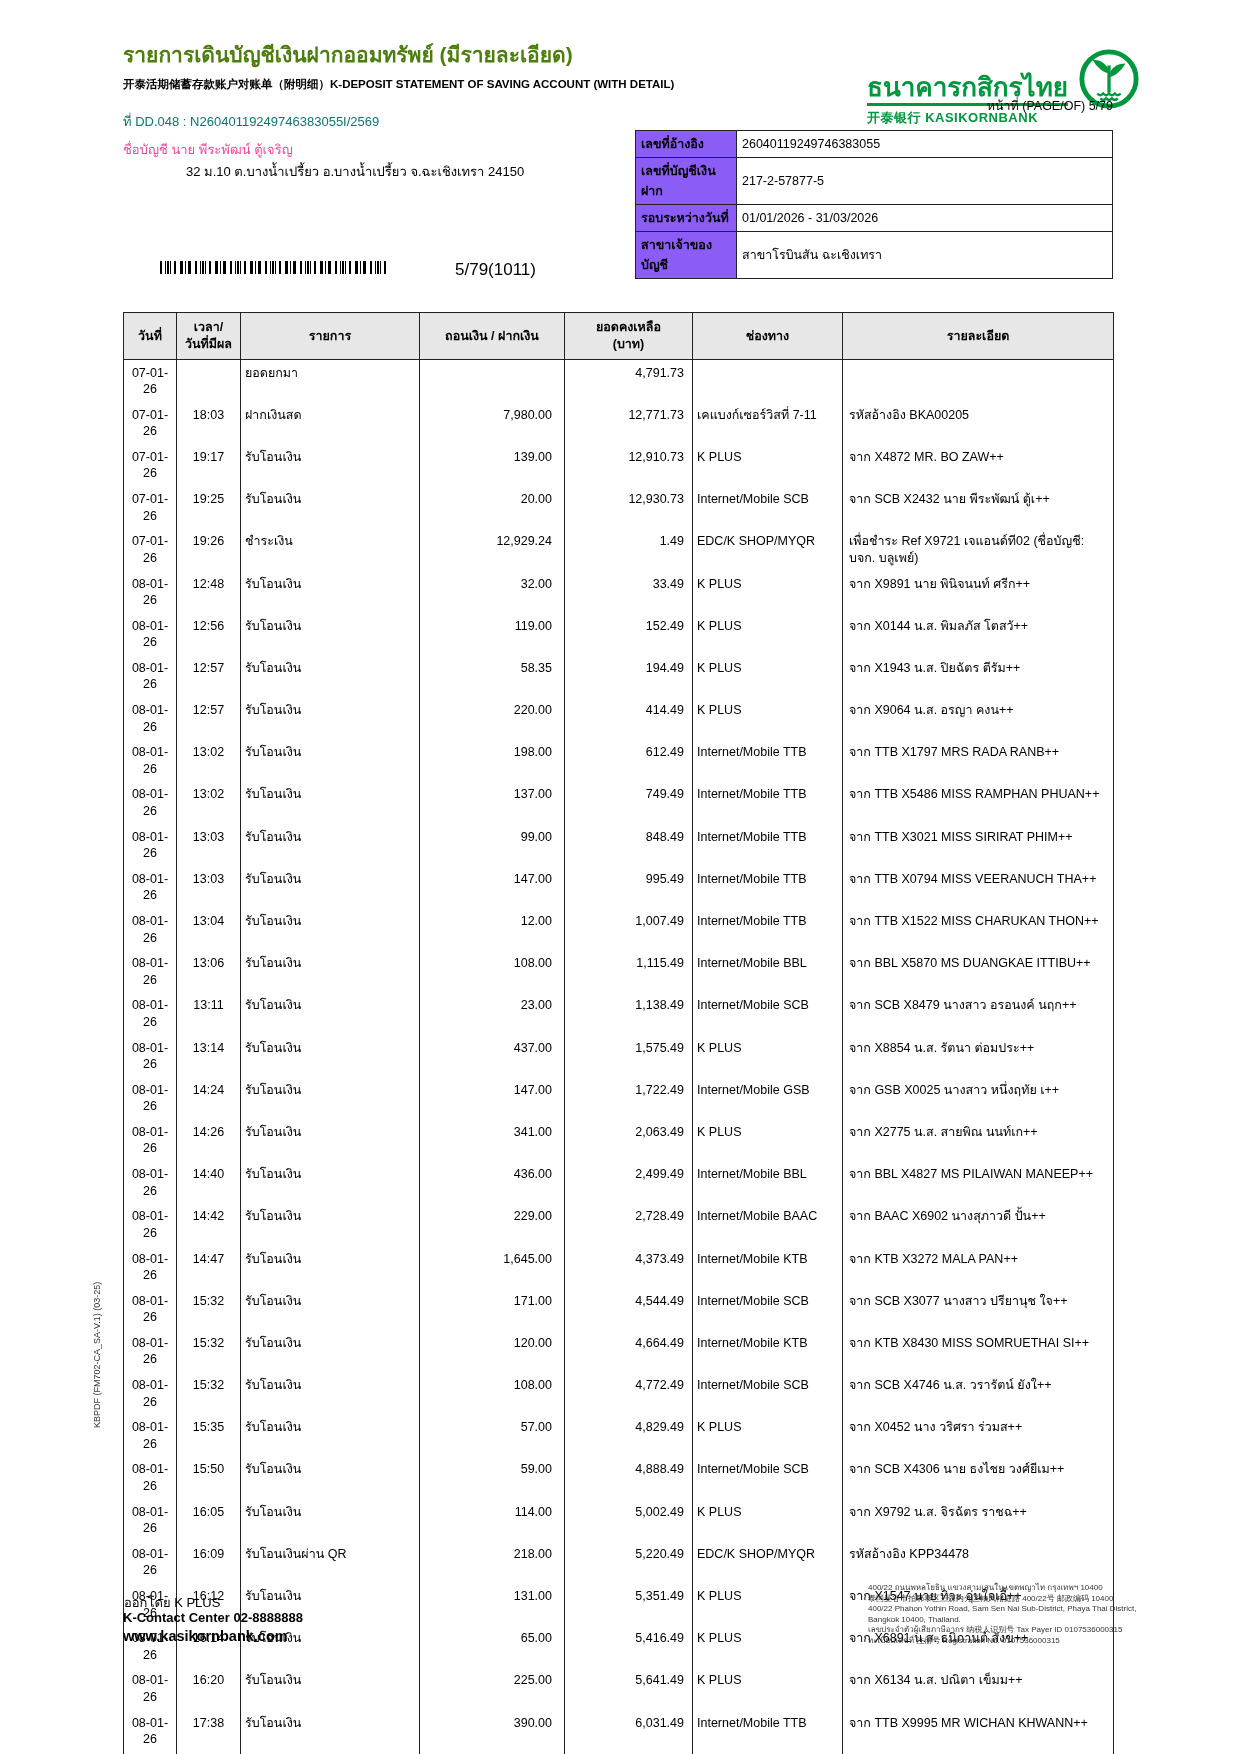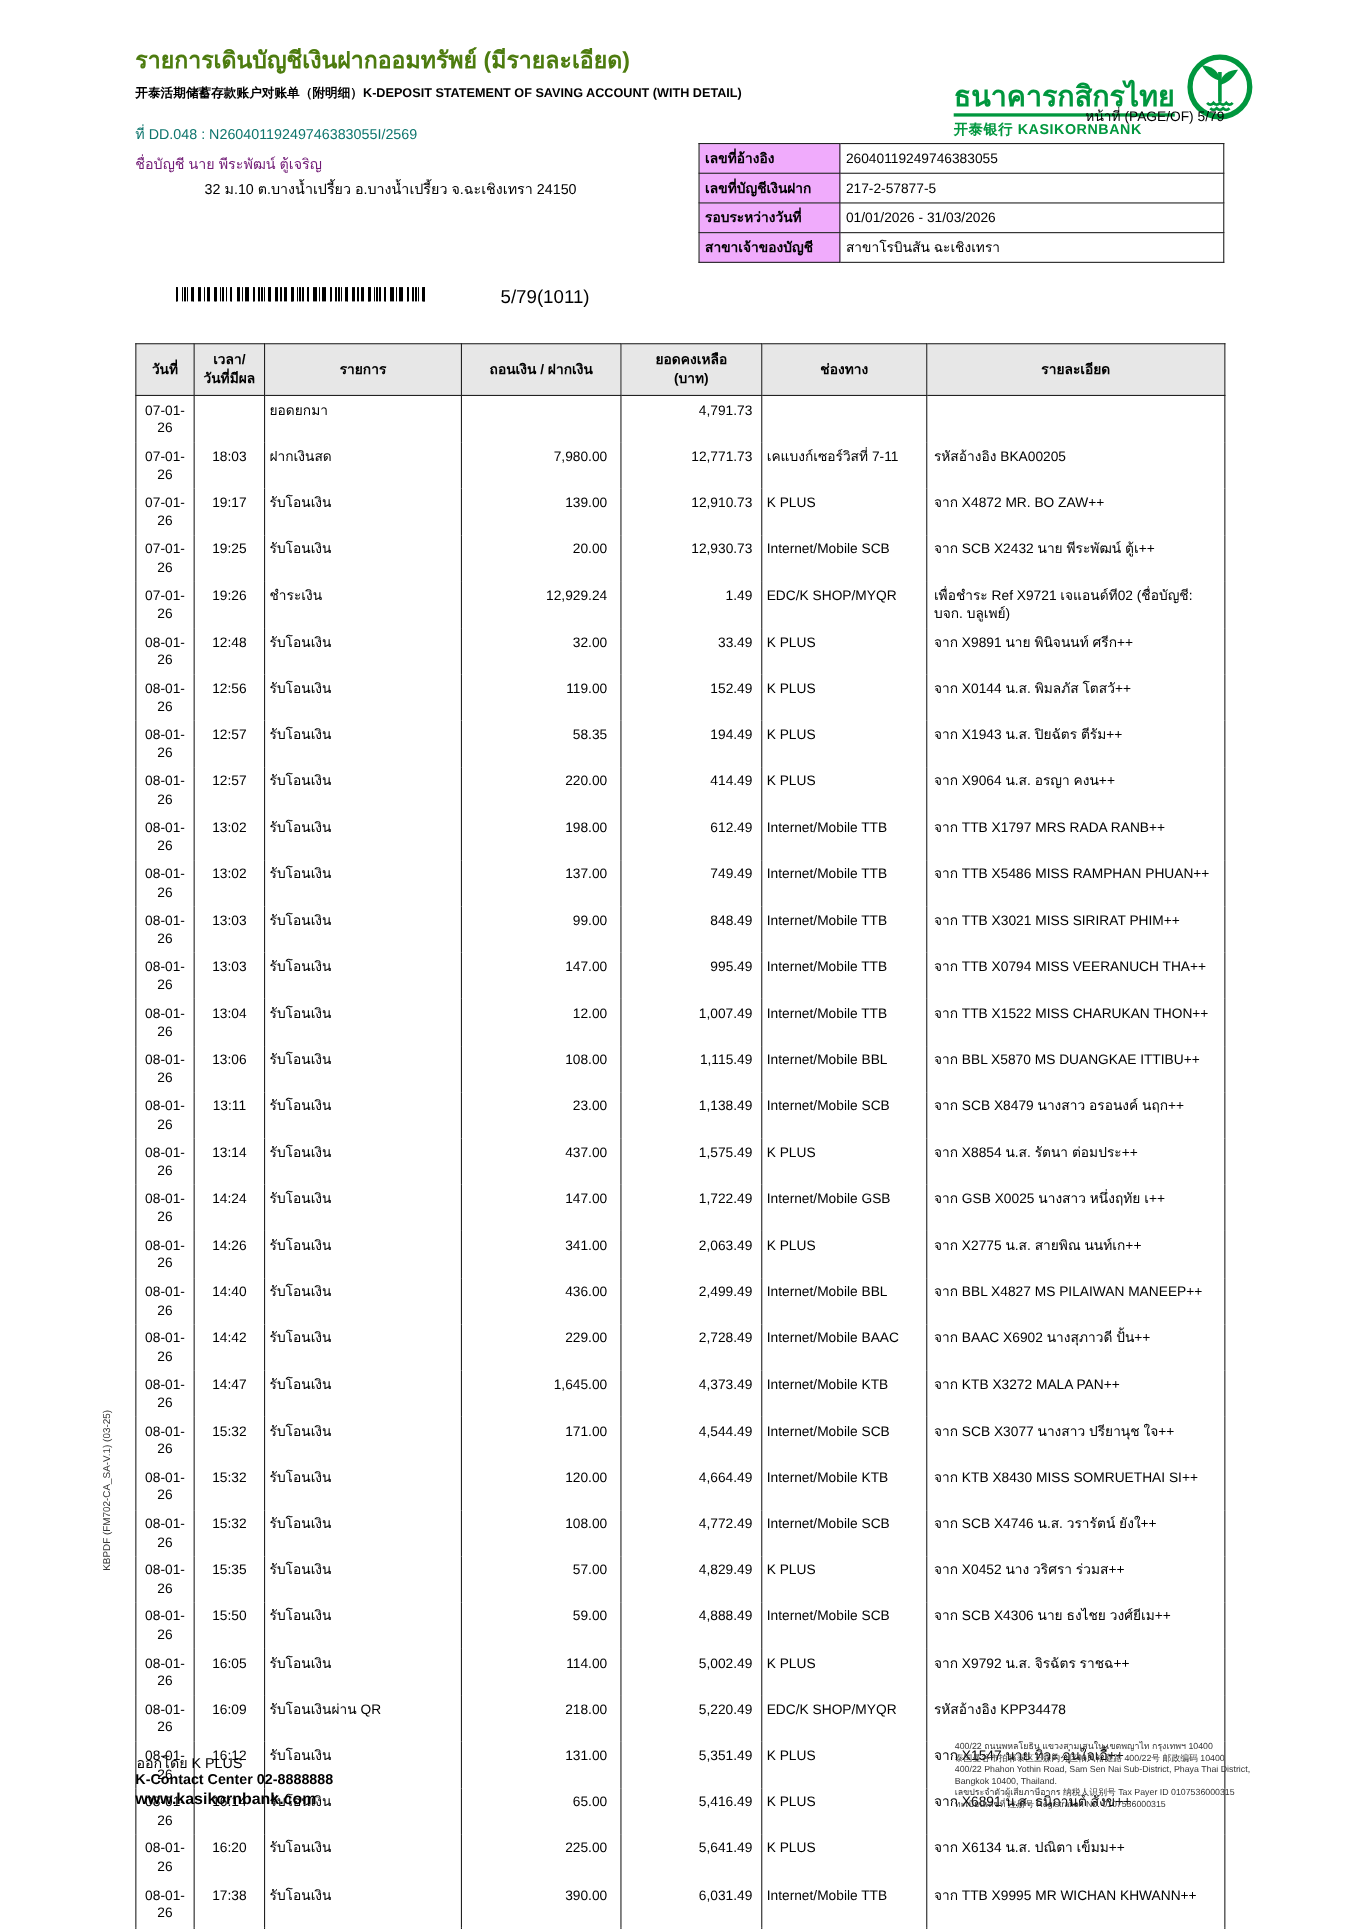--- a/index.html
+++ b/index.html
@@ -14,26 +14,26 @@
   .doc-title { font-size:21px; font-weight:bold; color:#4d7c0f; }
   .doc-subtitle { font-size:11.5px; font-weight:bold; margin-top:6px; color:#000; }
   .logo-block { position:absolute; right:99px; top:30px; display:flex; align-items:center; gap:10px; }
   .logo-text { text-align:left;margin-top:44px; }
   .logo-thai { font-size:26px; font-weight:bold; color:var(--kgreen); line-height:1.05; }
   .logo-rule { height:3px; background:var(--kgreen); margin:2px 0 3px 0; }
   .logo-sub { font-size:13px; font-weight:bold; color:var(--kgreen); letter-spacing:0.5px; }
   .logo-mark { width:62px; height:62px; }
   .page-label { position:absolute; right:126px; top:96px; font-size:12.5px; color:#000; }
   .doc-no { position:absolute; left:123px; top:111px; font-size:13px; color:#0f766e; }
-  .acct-line { position:absolute; left:123px; top:139px; font-size:13px; color:#701a75; }
+  .acct-line { position:absolute; left:123px; top:139px; font-size:13px; color:#ec4899; }
   .acct-addr { position:absolute; left:186px; top:161px; font-size:13px; color:#000; }
   
   .info-table { position:absolute; left:635px; top:130px; width:478px; border-collapse:collapse; }
   .info-table td { border:1px solid #222; font-size:12.5px; padding:3px 5px; height:23px; color:#000; }
-  .info-table td.lbl { background:#f0abfc; width:128px; font-weight:bold; }
+  .info-table td.lbl { background:#8b5cf6; width:101px; font-weight:bold; }
   
   .barcode { position:absolute; left:160px; top:261px; width:230px; height:13px;
     background-image:
       repeating-linear-gradient(90deg,#000 0 1px,transparent 1px 5px),
       repeating-linear-gradient(90deg,#000 0 2px,#fff 2px 7px);
   }
   .barcode-caption { position:absolute; left:455px; top:260px; font-size:17px; color:#000; }
   
   .stmt-wrap { position:absolute; left:123px; top:312px; width:990px; }
   table.stmt { border-collapse:collapse; table-layout:fixed; width:990px; }

